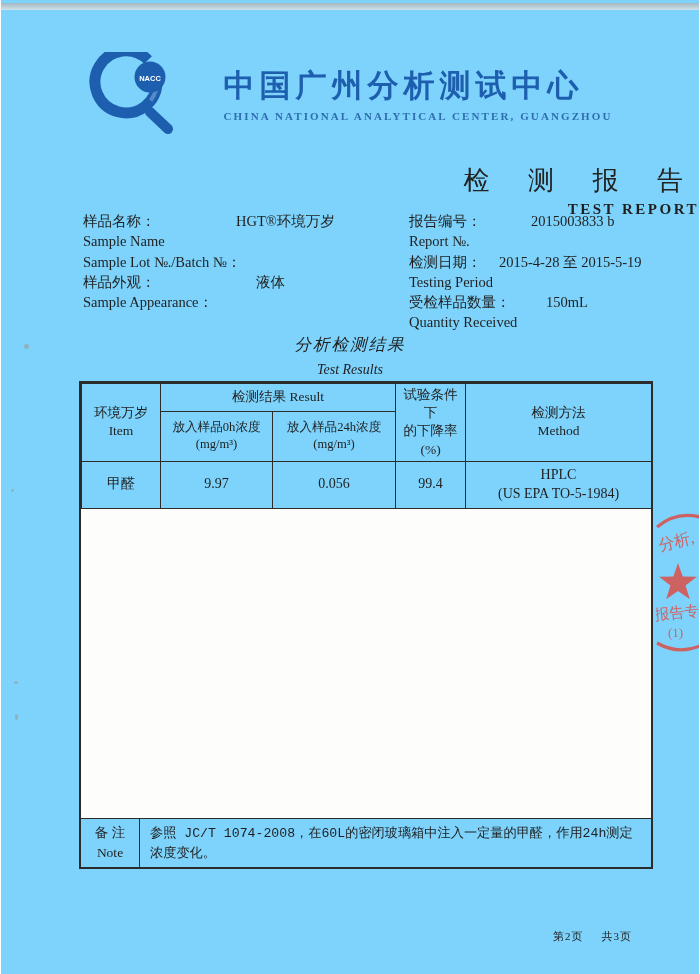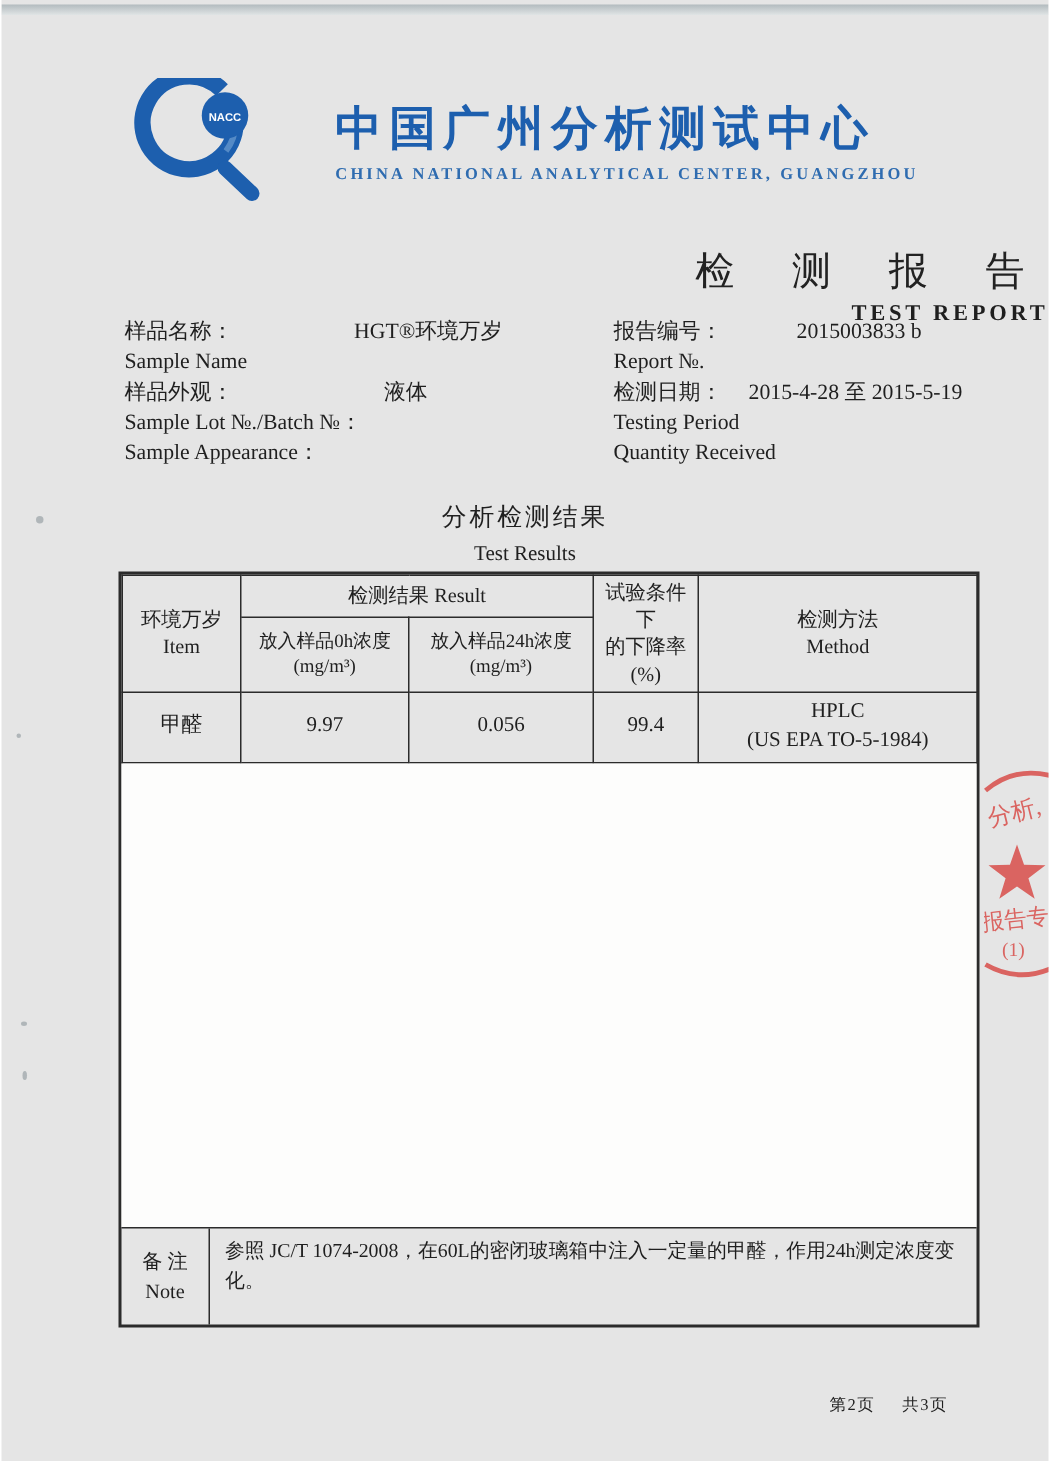--- a/index.html
+++ b/index.html
@@ -4,21 +4,21 @@
 <style>
   * { margin: 0; padding: 0; box-sizing: border-box; }
   html, body { background: #ffffff; }
   body { font-family: "Liberation Serif", "DejaVu Serif", serif; color: #1f1f1f; }
 
   .page {
     position: relative;
     width: 698px;
     height: 974px;
     margin: 0 auto;
-    background: #e5e5e5;
+    background: #7dd3fc;
     overflow: hidden;
   }
 
   
   .scan-edge {
     position: absolute; top: 3px; left: 0;
     width: 100%; height: 7px;
     background: linear-gradient(#a9b3b7, #dfe4e5);
     opacity: .85;
   }
@@ -47,21 +47,21 @@
 
   
   .info { position: absolute; top: 211px; left: 82px; width: 580px; font-size: 14.5px; }
   .info-col { position: absolute; top: 0; }
   .info-col.left  { left: 0;    width: 322px; }
   .info-col.right { left: 326px; width: 254px; }
   .info-line { position: relative; height: 20.3px; line-height: 20.3px; white-space: nowrap; }
   .info-line .val { position: absolute; top: 0; white-space: nowrap; }
 
   
-  .results-title { position: absolute; top: 334px; left: 0; width: 100%; text-align: center; }
+  .results-title { position: absolute; top: 334px; left: 0; width: 100%; text-align: center; font-style: italic; }
   .results-title .cn { font-size: 16.5px; letter-spacing: 2px; }
   .results-title .en { font-size: 14px; margin-top: 6px; }
 
   
   .tbl-wrap {
     position: absolute; left: 78px; top: 381px; width: 574px;
     border: 2px solid #2b2b2b;
   }
   table.results { border-collapse: collapse; width: 100%; table-layout: fixed; }
   table.results td {
@@ -72,21 +72,21 @@
   table.results tr.h1 td { height: 26px; }
   table.results tr.h2 td { height: 46px; font-size: 12.6px; }
   table.results tr.dr td { height: 47px; font-size: 14px; }
   .empty-body { height: 309px; background: #fdfdfc; }
   .note-row { display: flex; border-top: 1.4px solid #2b2b2b; min-height: 44px; }
   .note-label {
     width: 59px; border-right: 1.4px solid #2b2b2b;
     display: flex; flex-direction: column; justify-content: center; align-items: center;
     font-size: 13.5px; line-height: 1.5; flex-shrink: 0;
   }
-  .note-text { flex: 1; padding: 5px 8px 20px 10px; font-size: 13.2px; line-height: 1.5; text-align: left; }
+  .note-text { flex: 1; padding: 5px 8px 4px 10px; font-size: 13.2px; line-height: 1.5; text-align: left; font-family: Liberation Mono, monospace; }
 
   
   .stamp { position: absolute; left: 655px; top: 505px; width: 45px; height: 150px; }
 
   
   .footer {
     position: absolute; top: 929px; left: 552px;
     font-size: 11px; letter-spacing: 1px; white-space: nowrap;
   }
   .footer .gap { display: inline-block; width: 18px; }
@@ -124,45 +124,49 @@
   <div class="info">
     <div class="info-col left">
       <div class="info-line">
         <span>样品名称：</span>
         <span class="val" style="left:153px;">HGT®环境万岁</span>
       </div>
       <div class="info-line">
         <span>Sample Name</span>
       </div>
       <div class="info-line">
+        <span>Sample Lot №./Batch №：</span>
+      </div>
+      <div class="info-line">
         <span>样品外观：</span>
         <span class="val" style="left:173px;">液体</span>
       </div>
       <div class="info-line">
-        <span>Sample Lot №./Batch №：</span>
-      </div>
-      <div class="info-line">
         <span>Sample Appearance：</span>
       </div>
     </div>
 
     <div class="info-col right">
       <div class="info-line">
         <span>报告编号：</span>
         <span class="val" style="left:122px;">2015003833 b</span>
       </div>
       <div class="info-line">
         <span>Report №.</span>
       </div>
       <div class="info-line">
         <span>检测日期：</span>
         <span class="val" style="left:90px;">2015-4-28  至 2015-5-19</span>
       </div>
       <div class="info-line">
         <span>Testing Period</span>
+      </div>
+      <div class="info-line">
+        <span>受检样品数量：</span>
+        <span class="val" style="left:137px;">150mL</span>
       </div>
       <div class="info-line">
         <span>Quantity Received</span>
       </div>
     </div>
   </div>
 
   <div class="results-title">
     <div class="cn">分析检测结果</div>
     <div class="en">Test Results</div>

